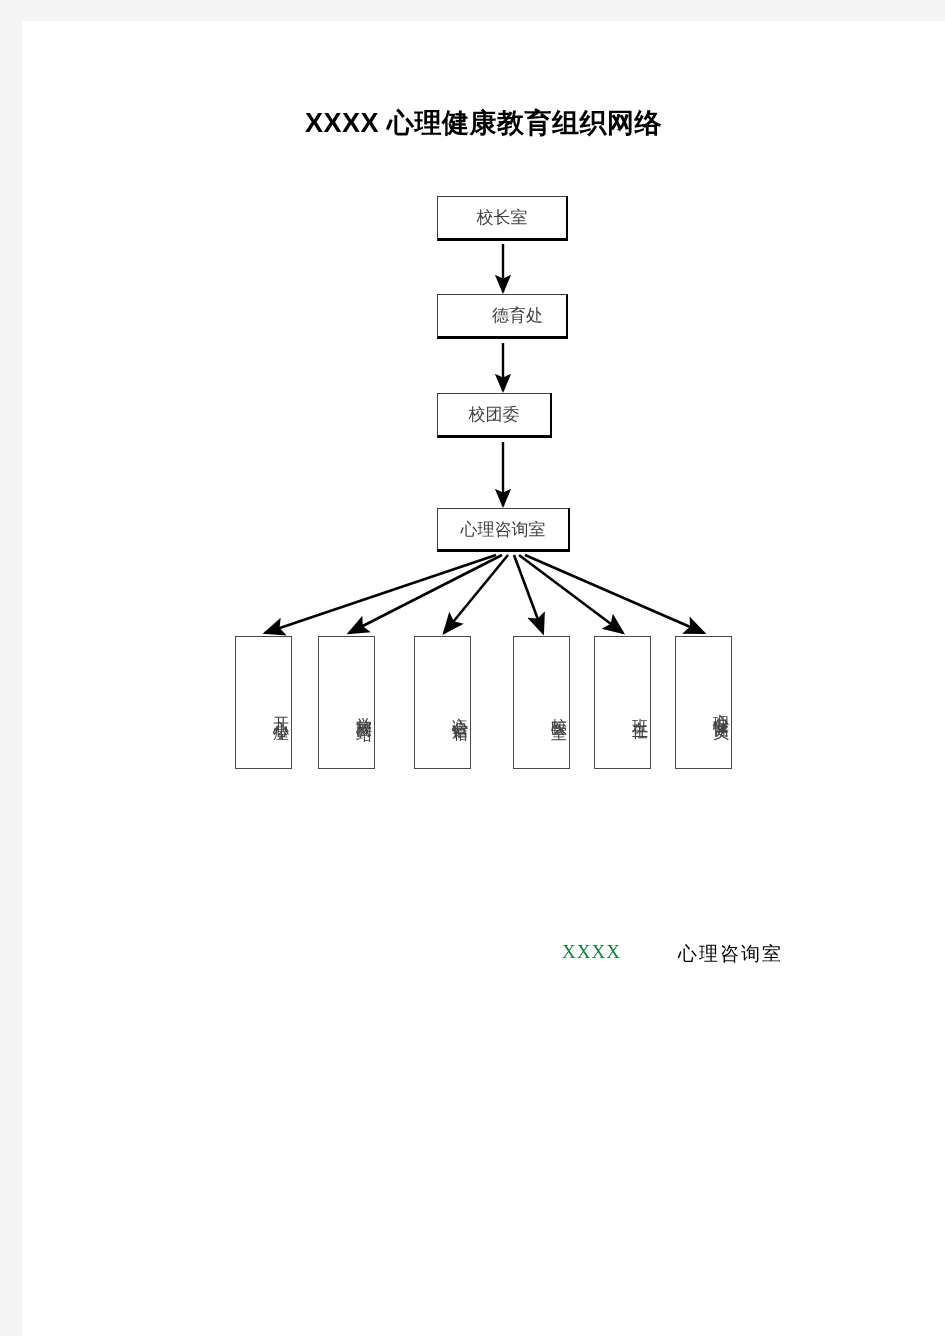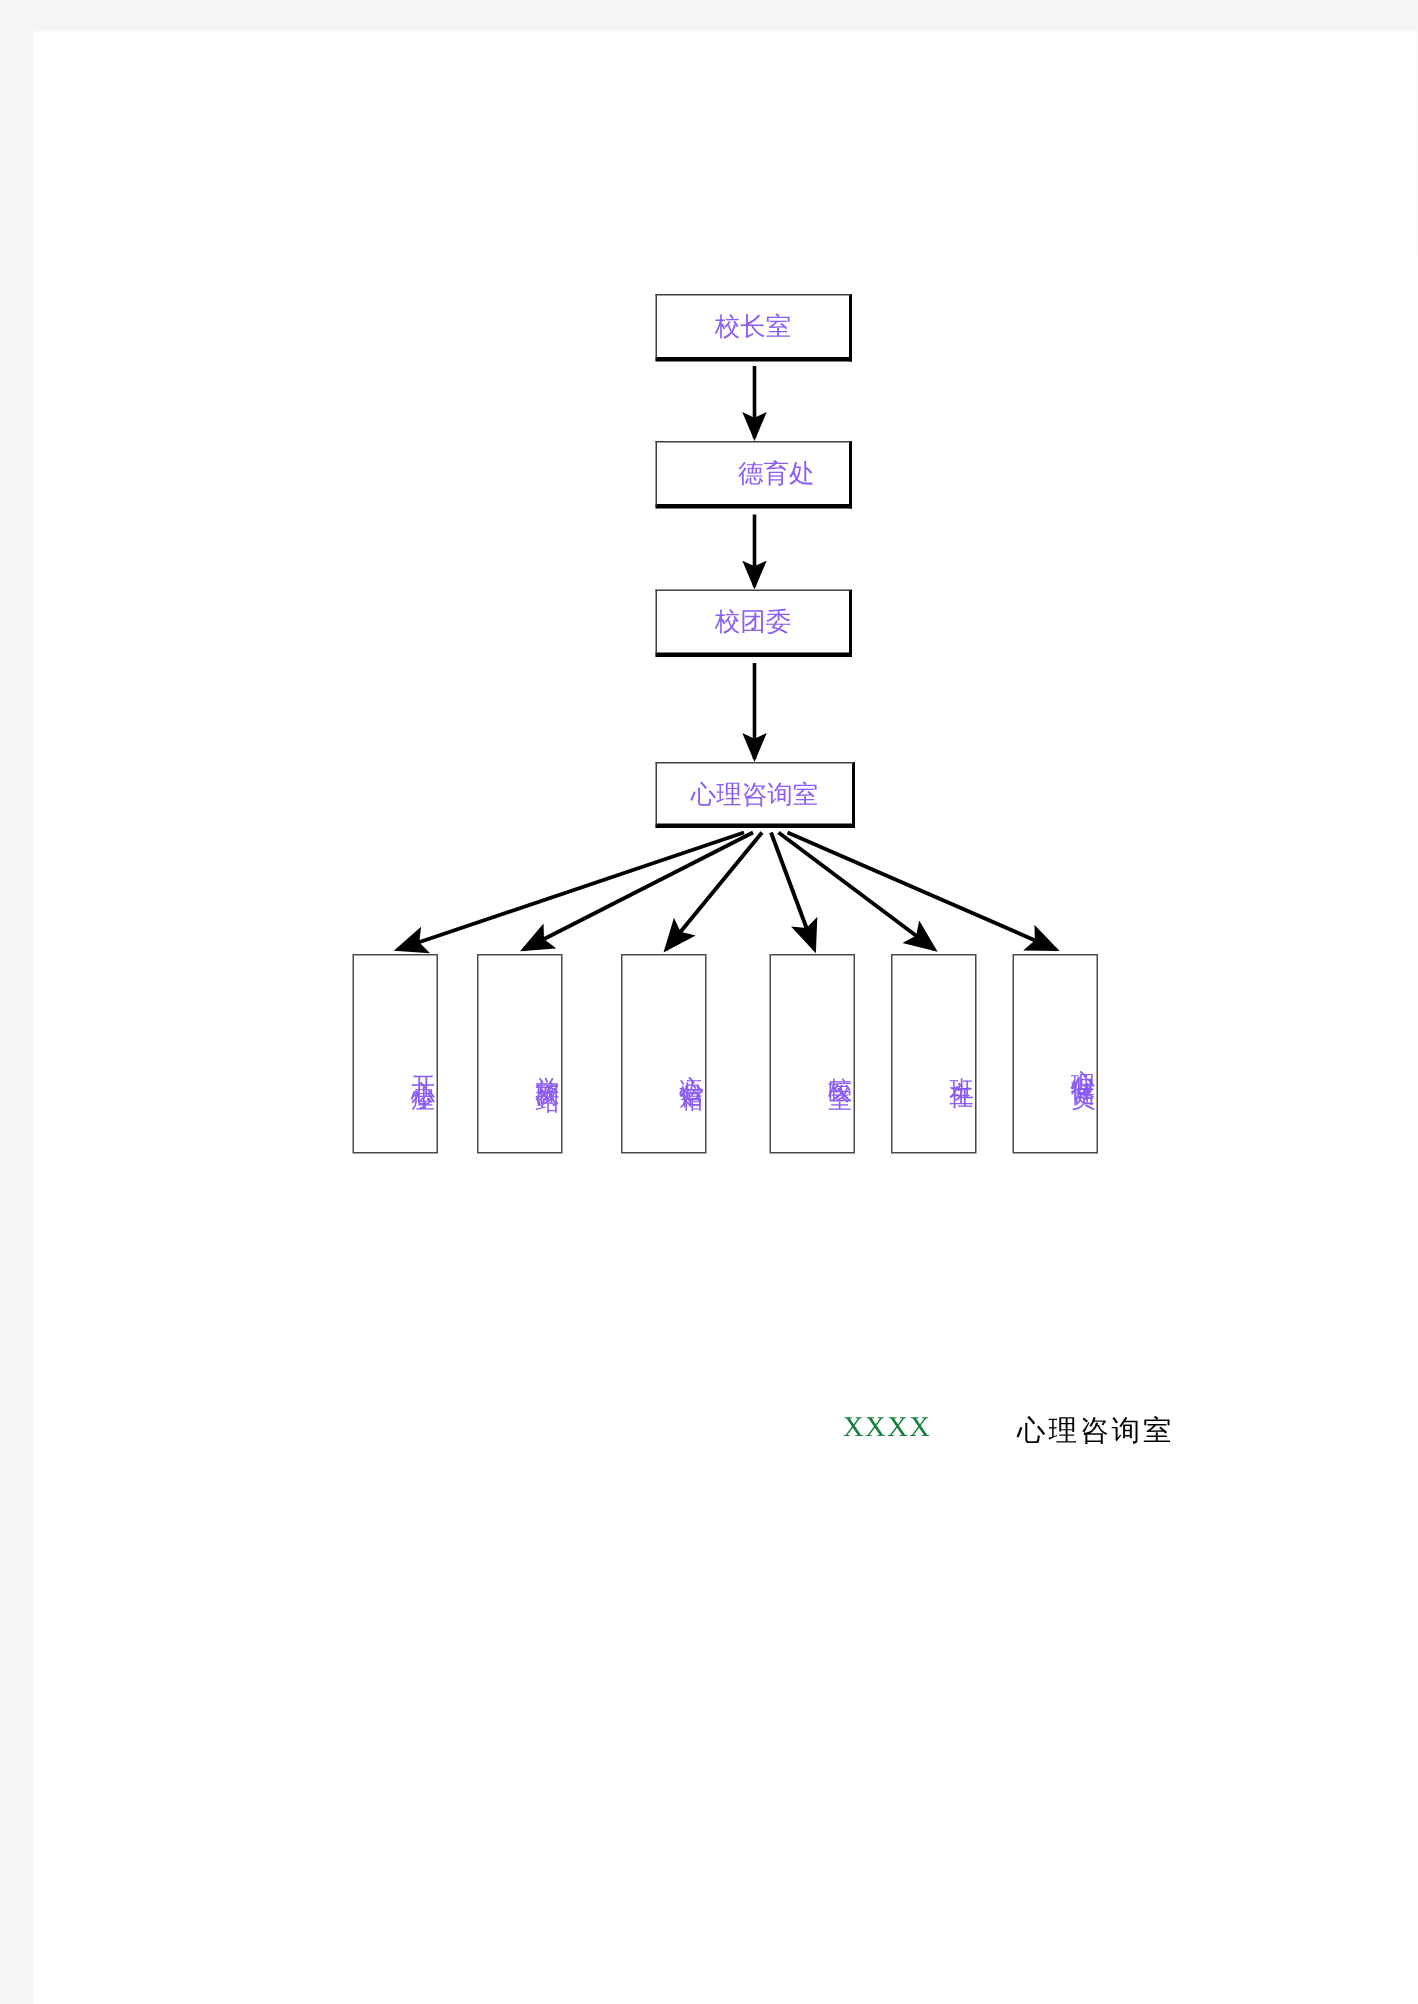--- a/index.html
+++ b/index.html
@@ -37,21 +37,21 @@
   }
   
   .node {
     position: absolute;
     box-sizing: border-box;
     background: #ffffff;
     border: 1.5px solid #3f3f3f;
     display: flex;
     align-items: center;
     justify-content: center;
-    color: #8b5cf6;
+    color: #404040;
     font-family: "Liberation Serif", "DejaVu Serif", serif;
   }
   
   .node.chain {
     border-bottom: 3px solid #000000;
     border-right: 2.5px solid #000000;
     font-size: 17px;
   }
   .node.leaf {
     font-size: 16px;
@@ -91,20 +91,21 @@
     font-size: 19px;
     letter-spacing: 2px;
     color: #000000;
   }
 </style>
 </head>
 <body>
 
 <div id="page">
 
+  <div id="doc-title">XXXX 心理健康教育组织网络</div>
 
   <svg id="arrows" viewBox="0 0 923 1315" xmlns="http://www.w3.org/2000/svg">
     <defs>
       <marker id="ah" markerWidth="10" markerHeight="10" refX="7.2" refY="3.4" orient="auto" markerUnits="strokeWidth">
         <path d="M0,0 L8,3.4 L0,6.8 L1.6,3.4 z" fill="#000000"></path>
       </marker>
       <marker id="ahf" markerWidth="11" markerHeight="11" refX="7.6" refY="3.6" orient="auto" markerUnits="strokeWidth">
         <path d="M0,0 L8.6,3.6 L0,7.2 L1.7,3.6 z" fill="#000000"></path>
       </marker>
     </defs>
@@ -123,21 +124,21 @@
       </g>
   </svg>
 
   <div id="chain-layer">
       <div class="node chain" style="left: 415px; top: 175px; width: 131px; height: 45px;">
         <span>校长室</span>
       </div>
       <div class="node chain" style="left: 415px; top: 273px; width: 131px; height: 45px; padding-left: 31px;">
         <span>德育处</span>
       </div>
-      <div class="node chain" style="left: 415px; top: 372px; width: 131px; height: 45px;">
+      <div class="node chain" style="left: 415px; top: 372px; width: 115px; height: 45px;">
         <span>校团委</span>
       </div>
       <div class="node chain" style="left: 415px; top: 487px; width: 133px; height: 44px;">
         <span>心理咨询室</span>
       </div>
     </div>
   <div id="leaf-layer">
       <div class="node leaf" style="left: 213px; top: 615px; width: 57px; height: 133px;">
         <span>开心小屋</span>
       </div>

